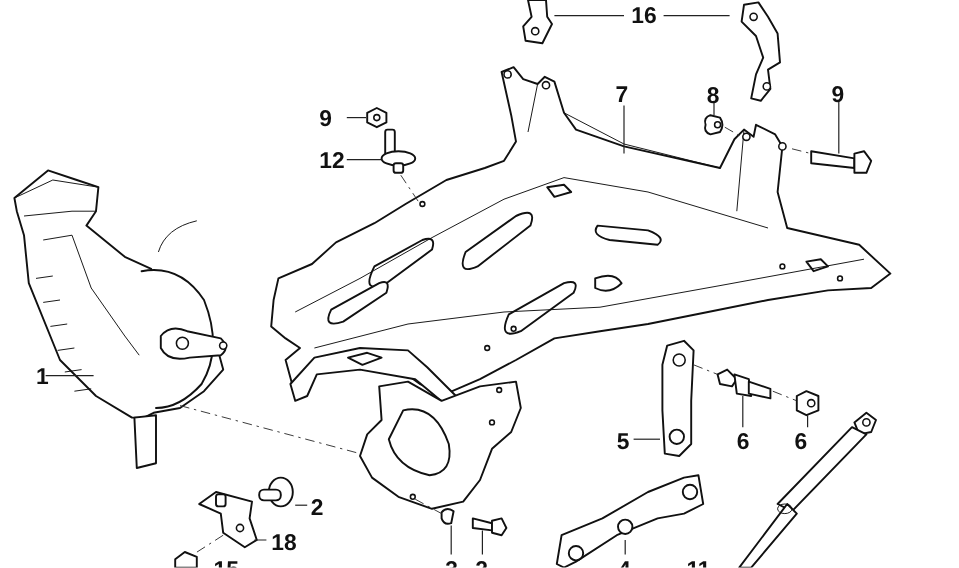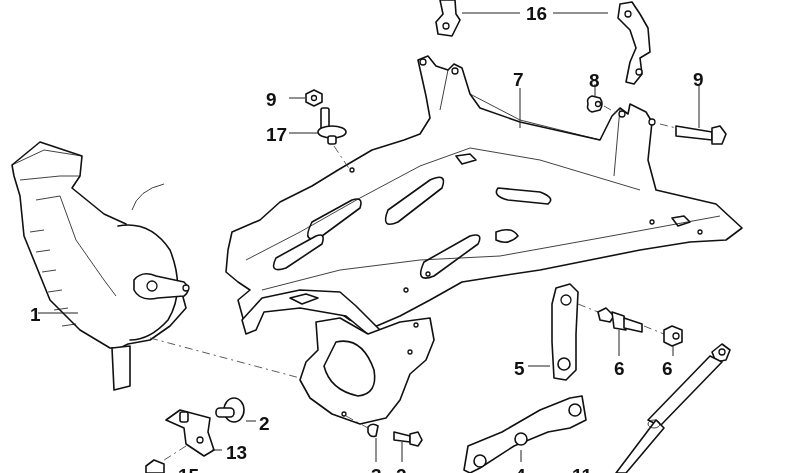--- a/index.html
+++ b/index.html
@@ -187,19 +187,19 @@
   <span class="lbl" style="left:396px;top:466px">2</span>
   <span class="lbl" style="left:371px;top:466px">3</span>
   <span class="lbl" style="left:515px;top:466px">4</span>
   <span class="lbl" style="left:514px;top:359px">5</span>
   <span class="lbl" style="left:614px;top:359px">6</span>
   <span class="lbl" style="left:513px;top:70px">7</span>
   <span class="lbl" style="left:589px;top:71px">8</span>
   <span class="lbl" style="left:693px;top:70px">9</span>
   <span class="lbl" style="left:662px;top:359px">6</span>
   <span class="lbl" style="left:572px;top:466px">11</span>
-  <span class="lbl" style="left:266px;top:125px">17</span>
-  <span class="lbl" style="left:226px;top:443px">13</span>
+  <span class="lbl" style="left:266px;top:125px">12</span>
+  <span class="lbl" style="left:226px;top:443px">18</span>
   <span class="lbl" style="left:259px;top:414px">2</span>
   <span class="lbl" style="left:178px;top:466px">15</span>
   <span class="lbl" style="left:526px;top:4px">16</span>
   <span class="lbl" style="left:266px;top:90px">9</span>
 </div>
 
 </body></html>

